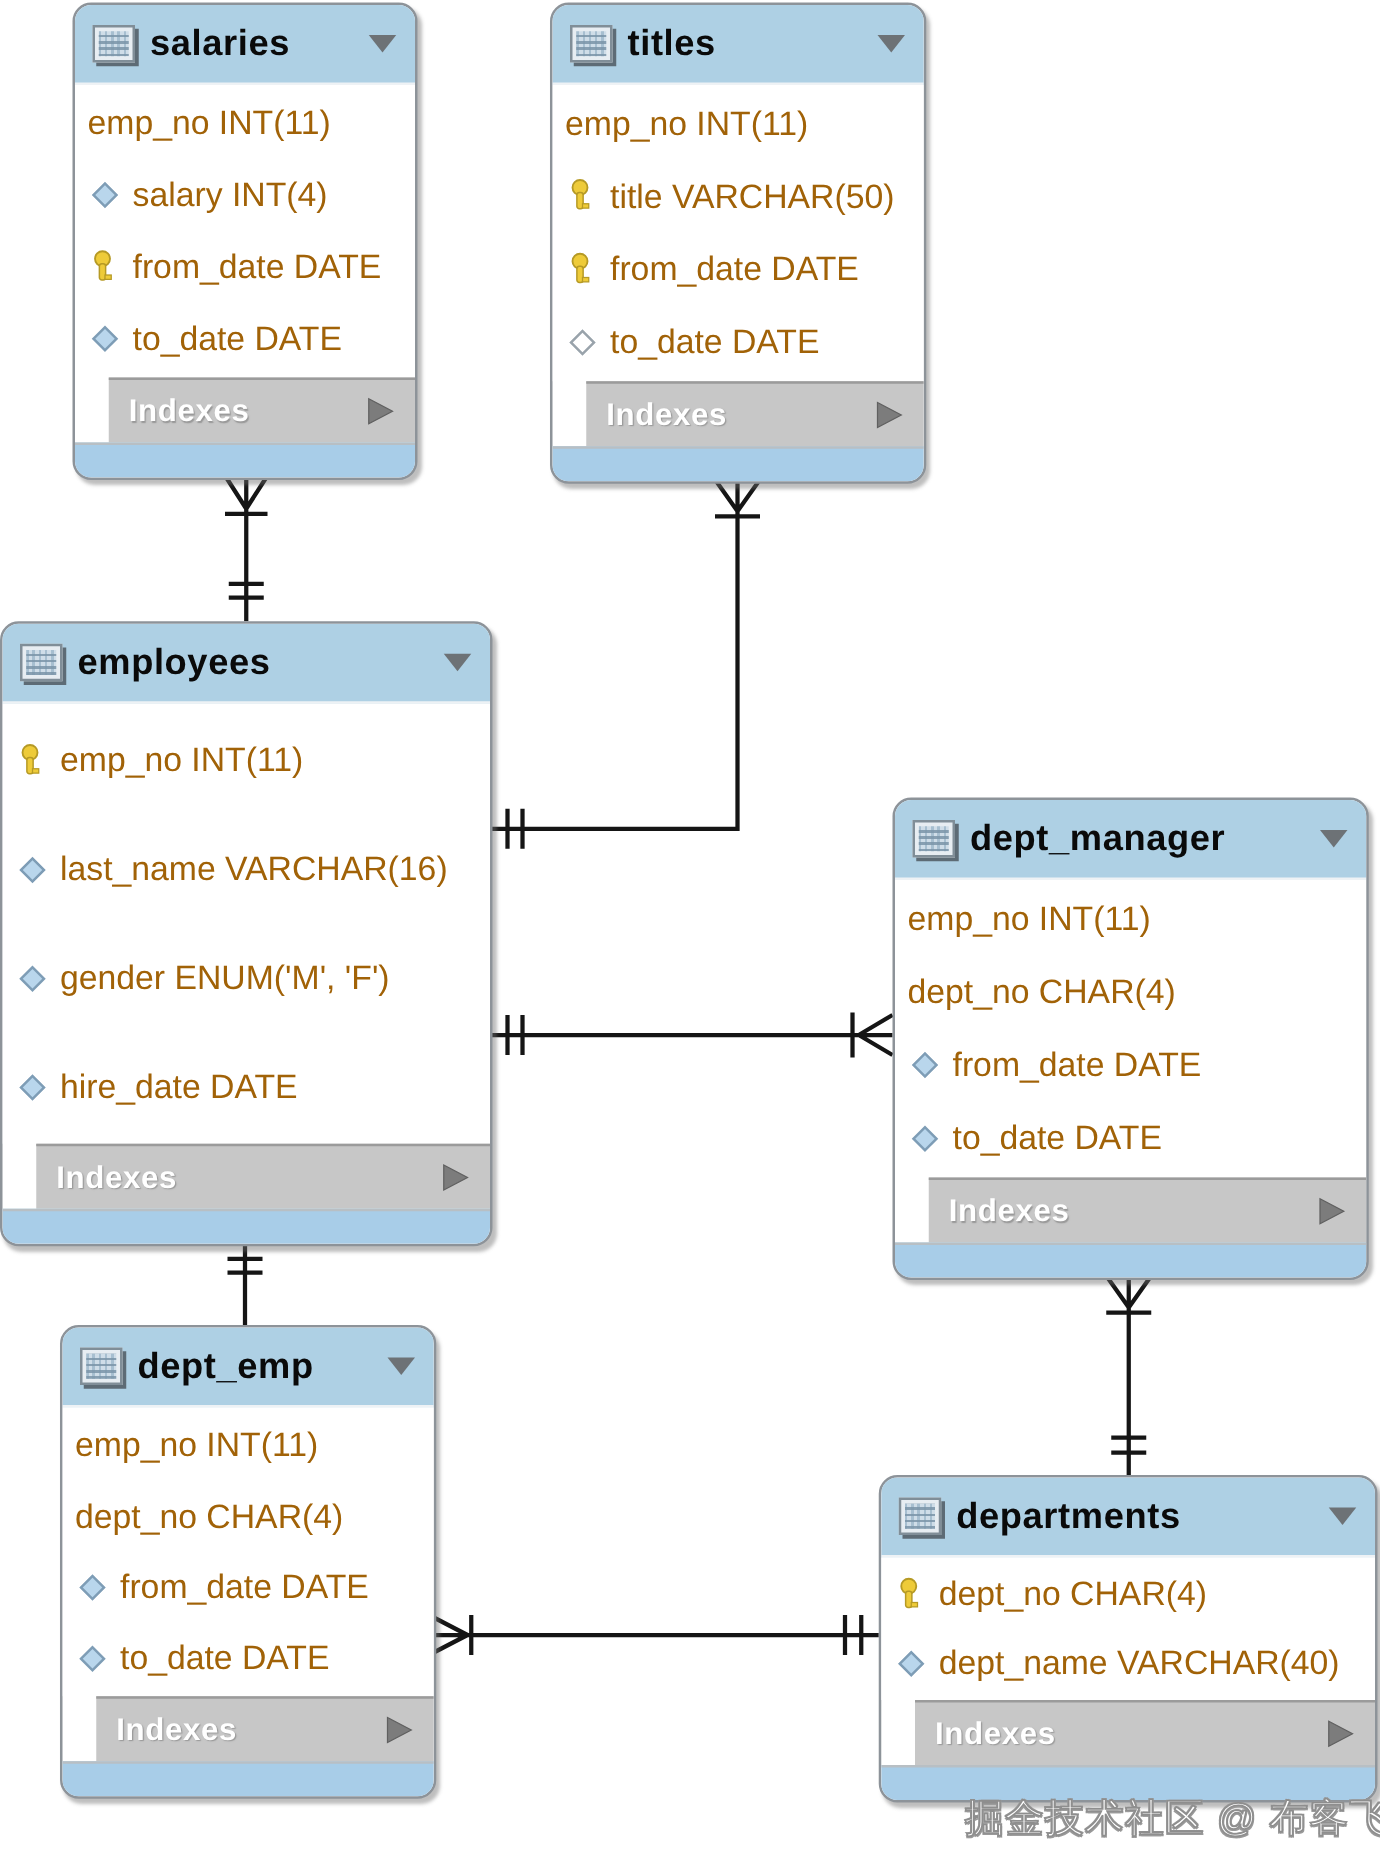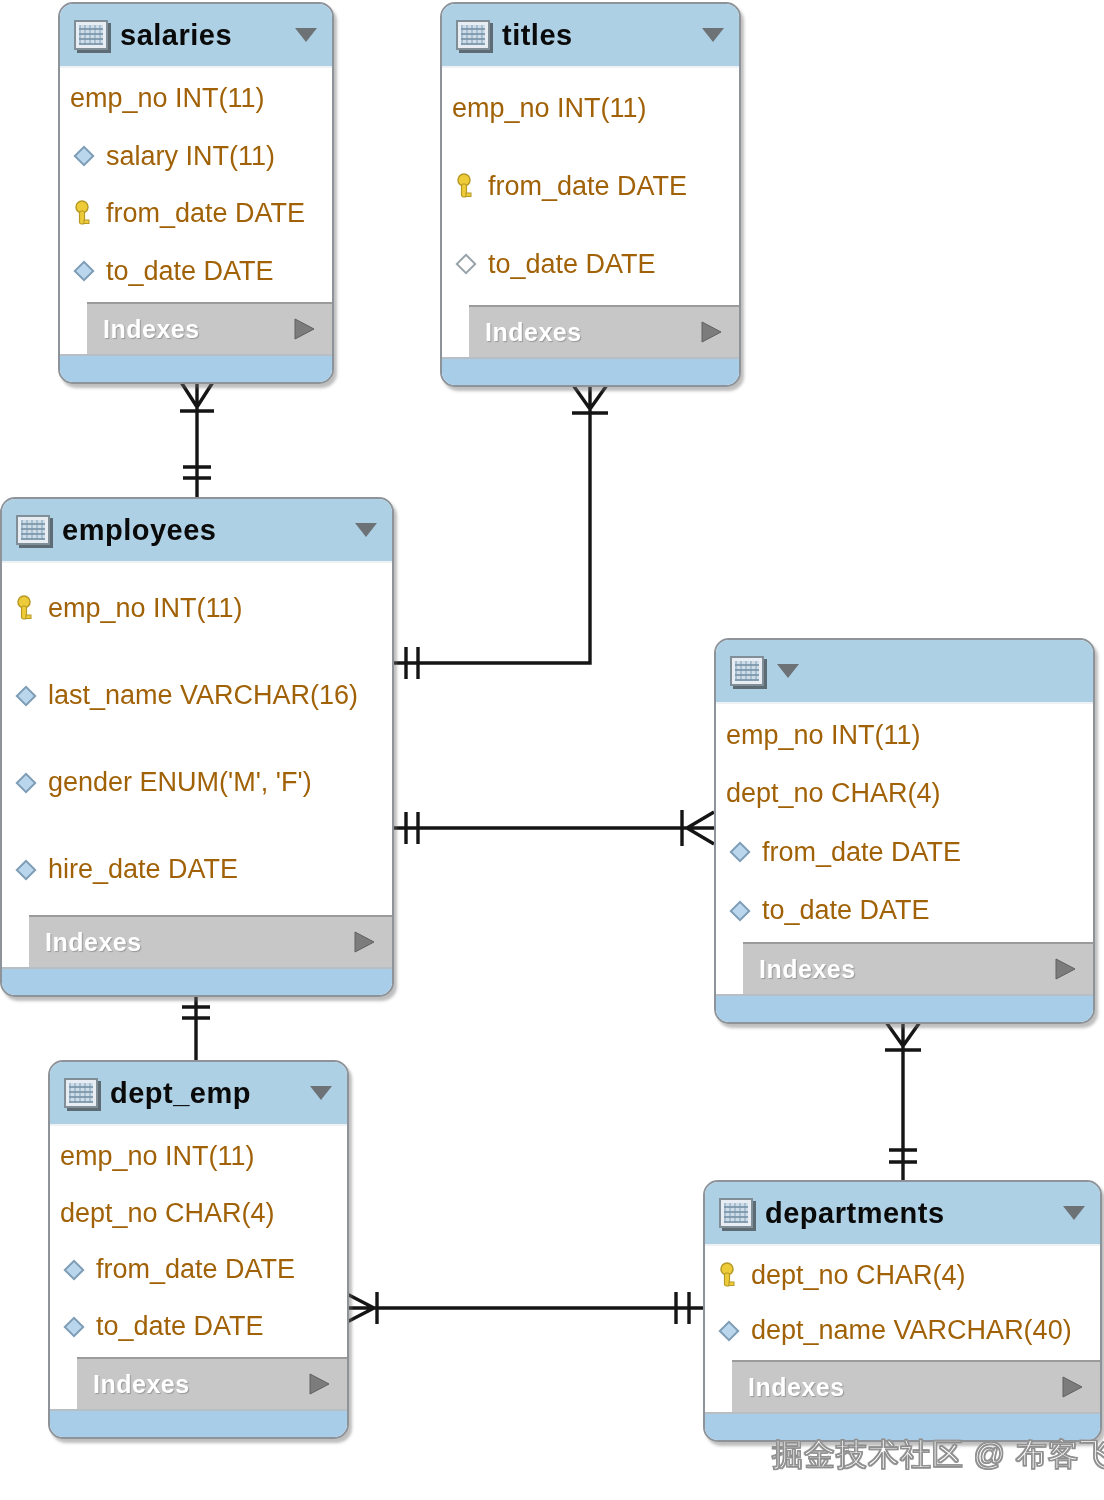--- a/index.html
+++ b/index.html
@@ -88,21 +88,21 @@
     <div class="tbl-body">
       <div class="col-row">
         <span>emp_no INT(11)</span>
       </div>
       <div class="col-row">
         <span class="icon-slot">
             <svg width="26" height="26" viewBox="0 0 26 26">
               <rect x="6.5" y="6.5" width="13" height="13" fill="#b9d6ec" stroke="#7e9db6" stroke-width="2" transform="rotate(45 13 13)"></rect>
             </svg>
           </span>
-        <span>salary INT(11)</span>
+        <span>salary INT(4)</span>
       </div>
       <div class="col-row">
         <span class="icon-slot">
             <svg width="24" height="30" viewBox="0 0 24 30">
               <circle cx="10" cy="8" r="6" fill="#eecb39" stroke="#b69a25" stroke-width="1.5"></circle>
               <rect x="7.5" y="12" width="5" height="13" rx="2" fill="#eecb39" stroke="#b69a25" stroke-width="1.2"></rect>
               <rect x="12" y="21" width="5" height="3.5" fill="#eecb39" stroke="#b69a25" stroke-width="1"></rect>
             </svg>
           </span>
         <span>from_date DATE</span>
@@ -138,20 +138,30 @@
         <span>emp_no INT(11)</span>
       </div>
       <div class="col-row">
         <span class="icon-slot">
             <svg width="24" height="30" viewBox="0 0 24 30">
               <circle cx="10" cy="8" r="6" fill="#eecb39" stroke="#b69a25" stroke-width="1.5"></circle>
               <rect x="7.5" y="12" width="5" height="13" rx="2" fill="#eecb39" stroke="#b69a25" stroke-width="1.2"></rect>
               <rect x="12" y="21" width="5" height="3.5" fill="#eecb39" stroke="#b69a25" stroke-width="1"></rect>
             </svg>
           </span>
+        <span>title VARCHAR(50)</span>
+      </div>
+      <div class="col-row">
+        <span class="icon-slot">
+            <svg width="24" height="30" viewBox="0 0 24 30">
+              <circle cx="10" cy="8" r="6" fill="#eecb39" stroke="#b69a25" stroke-width="1.5"></circle>
+              <rect x="7.5" y="12" width="5" height="13" rx="2" fill="#eecb39" stroke="#b69a25" stroke-width="1.2"></rect>
+              <rect x="12" y="21" width="5" height="3.5" fill="#eecb39" stroke="#b69a25" stroke-width="1"></rect>
+            </svg>
+          </span>
         <span>from_date DATE</span>
       </div>
       <div class="col-row">
         <span class="icon-slot">
             <svg width="26" height="26" viewBox="0 0 26 26">
               <rect x="6.5" y="6.5" width="13" height="13" fill="#ffffff" stroke="#99a3ab" stroke-width="2" transform="rotate(45 13 13)"></rect>
             </svg>
           </span>
         <span>to_date DATE</span>
       </div>
@@ -214,20 +224,21 @@
       <svg width="26" height="26" viewBox="0 0 26 26">
           <polygon points="5,3 24,13 5,23" fill="#7c7c7c" stroke="#606060"></polygon>
         </svg>
     </div>
     <div class="tbl-footer"></div>
   </div>
 
   <div class="tbl t-dept-manager">
     <div class="tbl-header">
       <span class="tbl-icon"></span>
+      <span class="tbl-title">dept_manager</span>
       <svg class="hdr-tri" viewBox="0 0 24 16">
           <polygon points="1,1 23,1 12,15" fill="#6d7276"></polygon>
         </svg>
     </div>
     <div class="tbl-body">
       <div class="col-row">
         <span>emp_no INT(11)</span>
       </div>
       <div class="col-row">
         <span>dept_no CHAR(4)</span>

